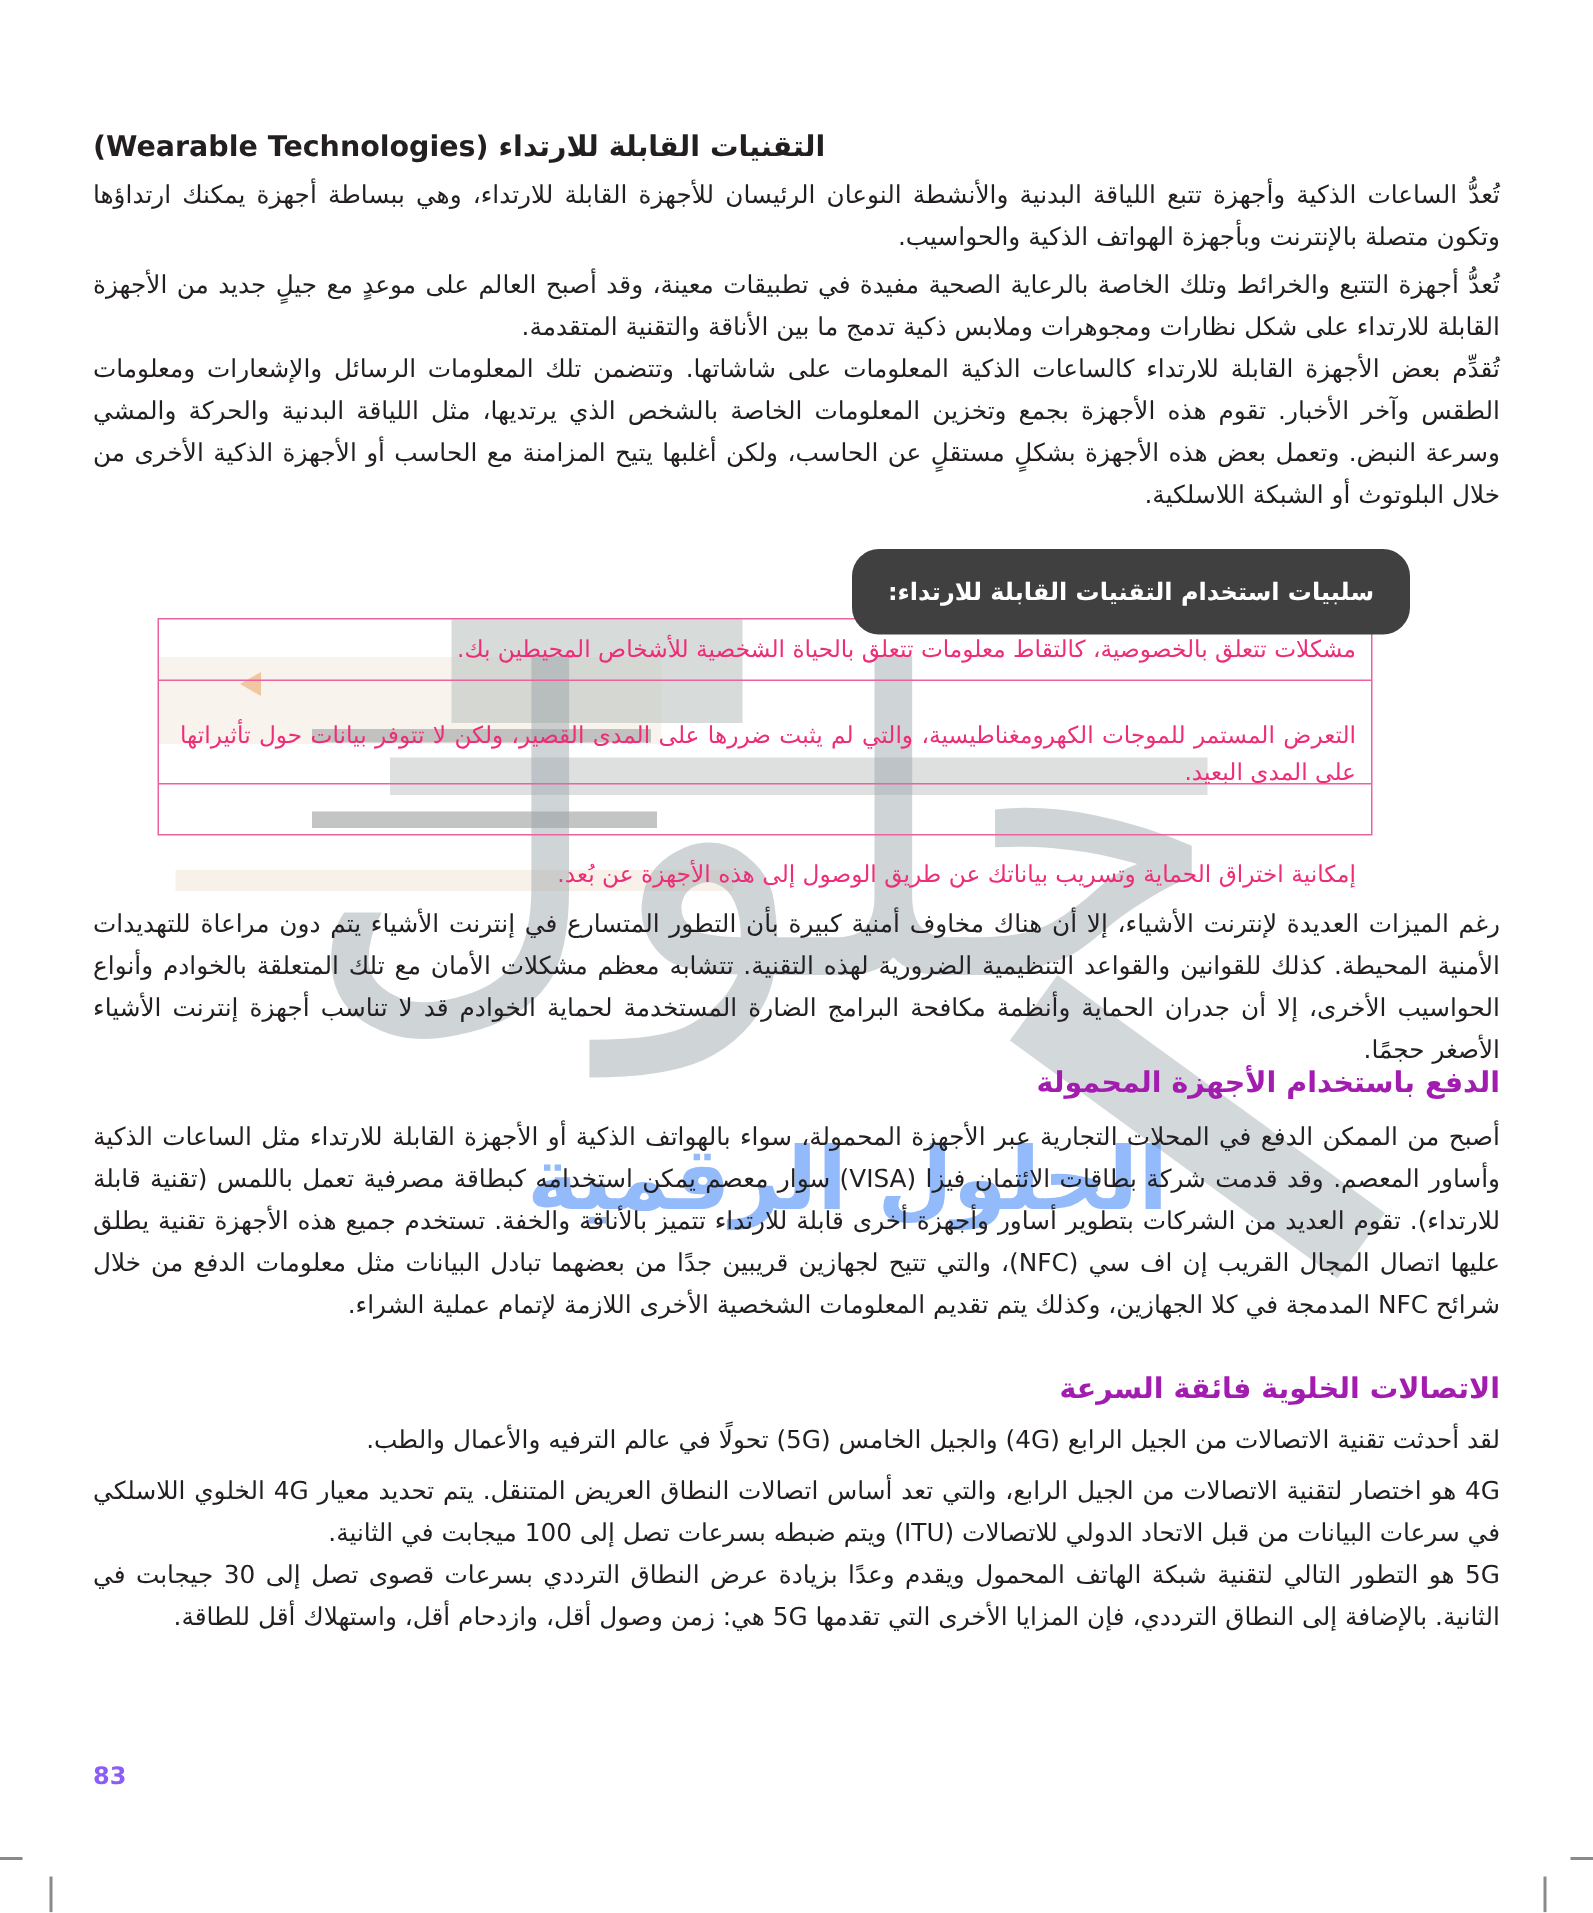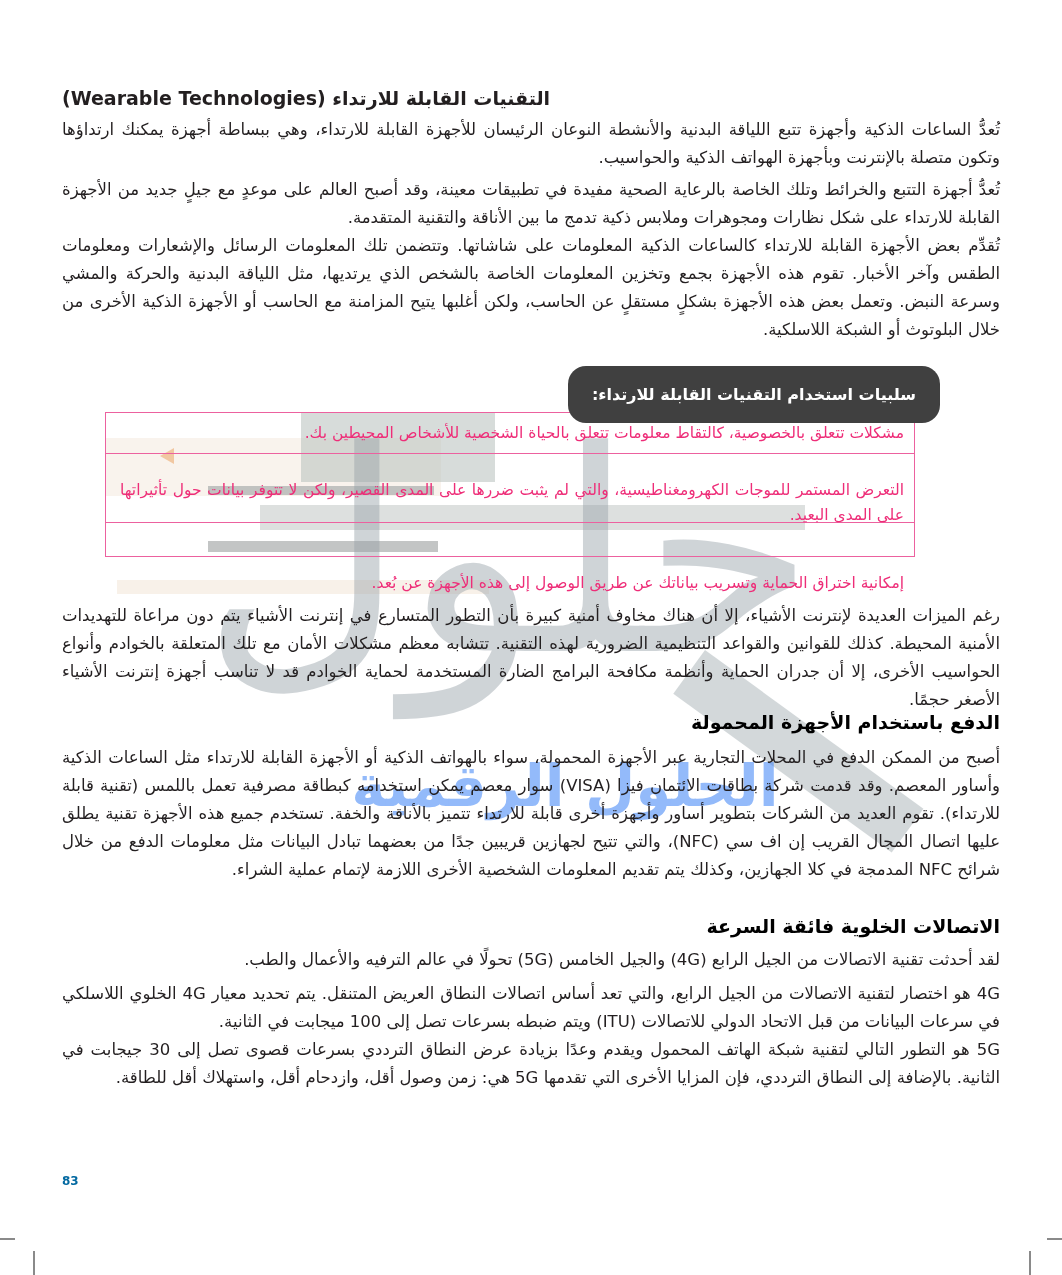--- a/index.html
+++ b/index.html
@@ -61,29 +61,29 @@
     flex:0 0 auto; display:flex; align-items:center;
     padding:2px 10px 2px 14px;
     color:#ee2d78; font-size:15.5px; line-height:25px;
     border-bottom:1px solid #ec619f;
     text-align:justify;
   }
   .neg-row:nth-child(1){ height:41px; }
   .neg-row:nth-child(2){ height:40px; }
   .neg-row:nth-child(3){ height:62px; border-bottom:none; }
   .p-iot { top:602px; }
-  .h-blue { font-size:19px; font-weight:bold; color:#000000; text-align:right; }
+  .h-blue { font-size:19px; font-weight:bold; color:#a21caf; text-align:right; }
   .h-payment  { top:708px; }
   .p-payment  { top:744px; }
   .h-cellular { top:912px; }
   .p-cell1 { top:946px; }
   .p-cell2 { top:980px; }
   .p-cell3 { top:1036px; }
   .page-number { position:absolute; left:62px; top:1174px; z-index:1;
-    font-size:12px; font-weight:bold; color:#0369a1; direction:ltr; }
+    font-size:16px; font-weight:bold; color:#8b5cf6; direction:ltr; }
   
   .crop { position:absolute; background:#8a8a8a; z-index:1; }
   .crop-h-left  { left:0;      top:1238px; width:15px; height:2px; }
   .crop-h-right { left:1047px; top:1238px; width:15px; height:2px; }
   .crop-v-left  { left:33px;   top:1251px; width:2px;  height:24px; }
   .crop-v-right { left:1029px; top:1251px; width:2px;  height:24px; }
 </style>
 </head>
 <body>
 

